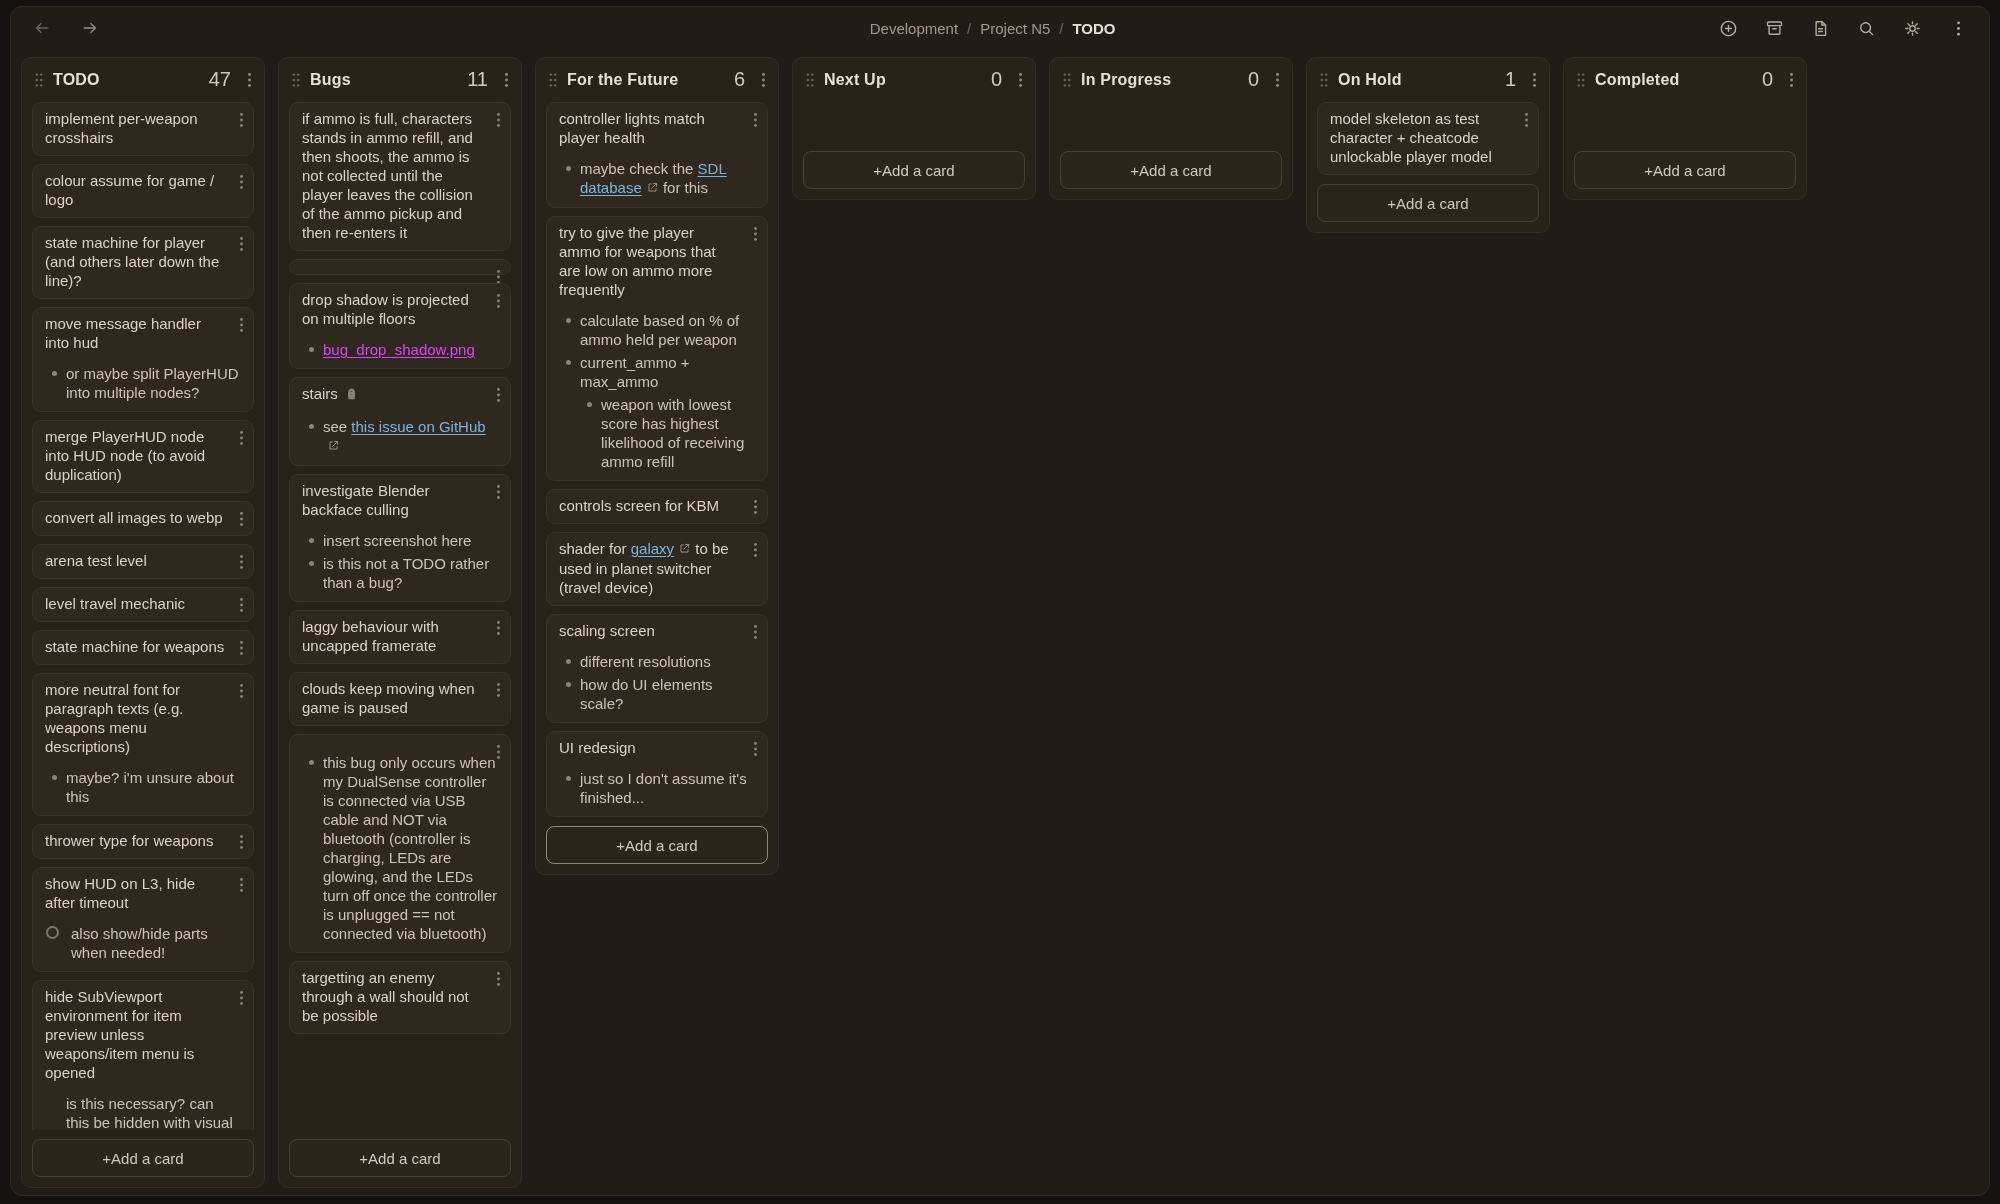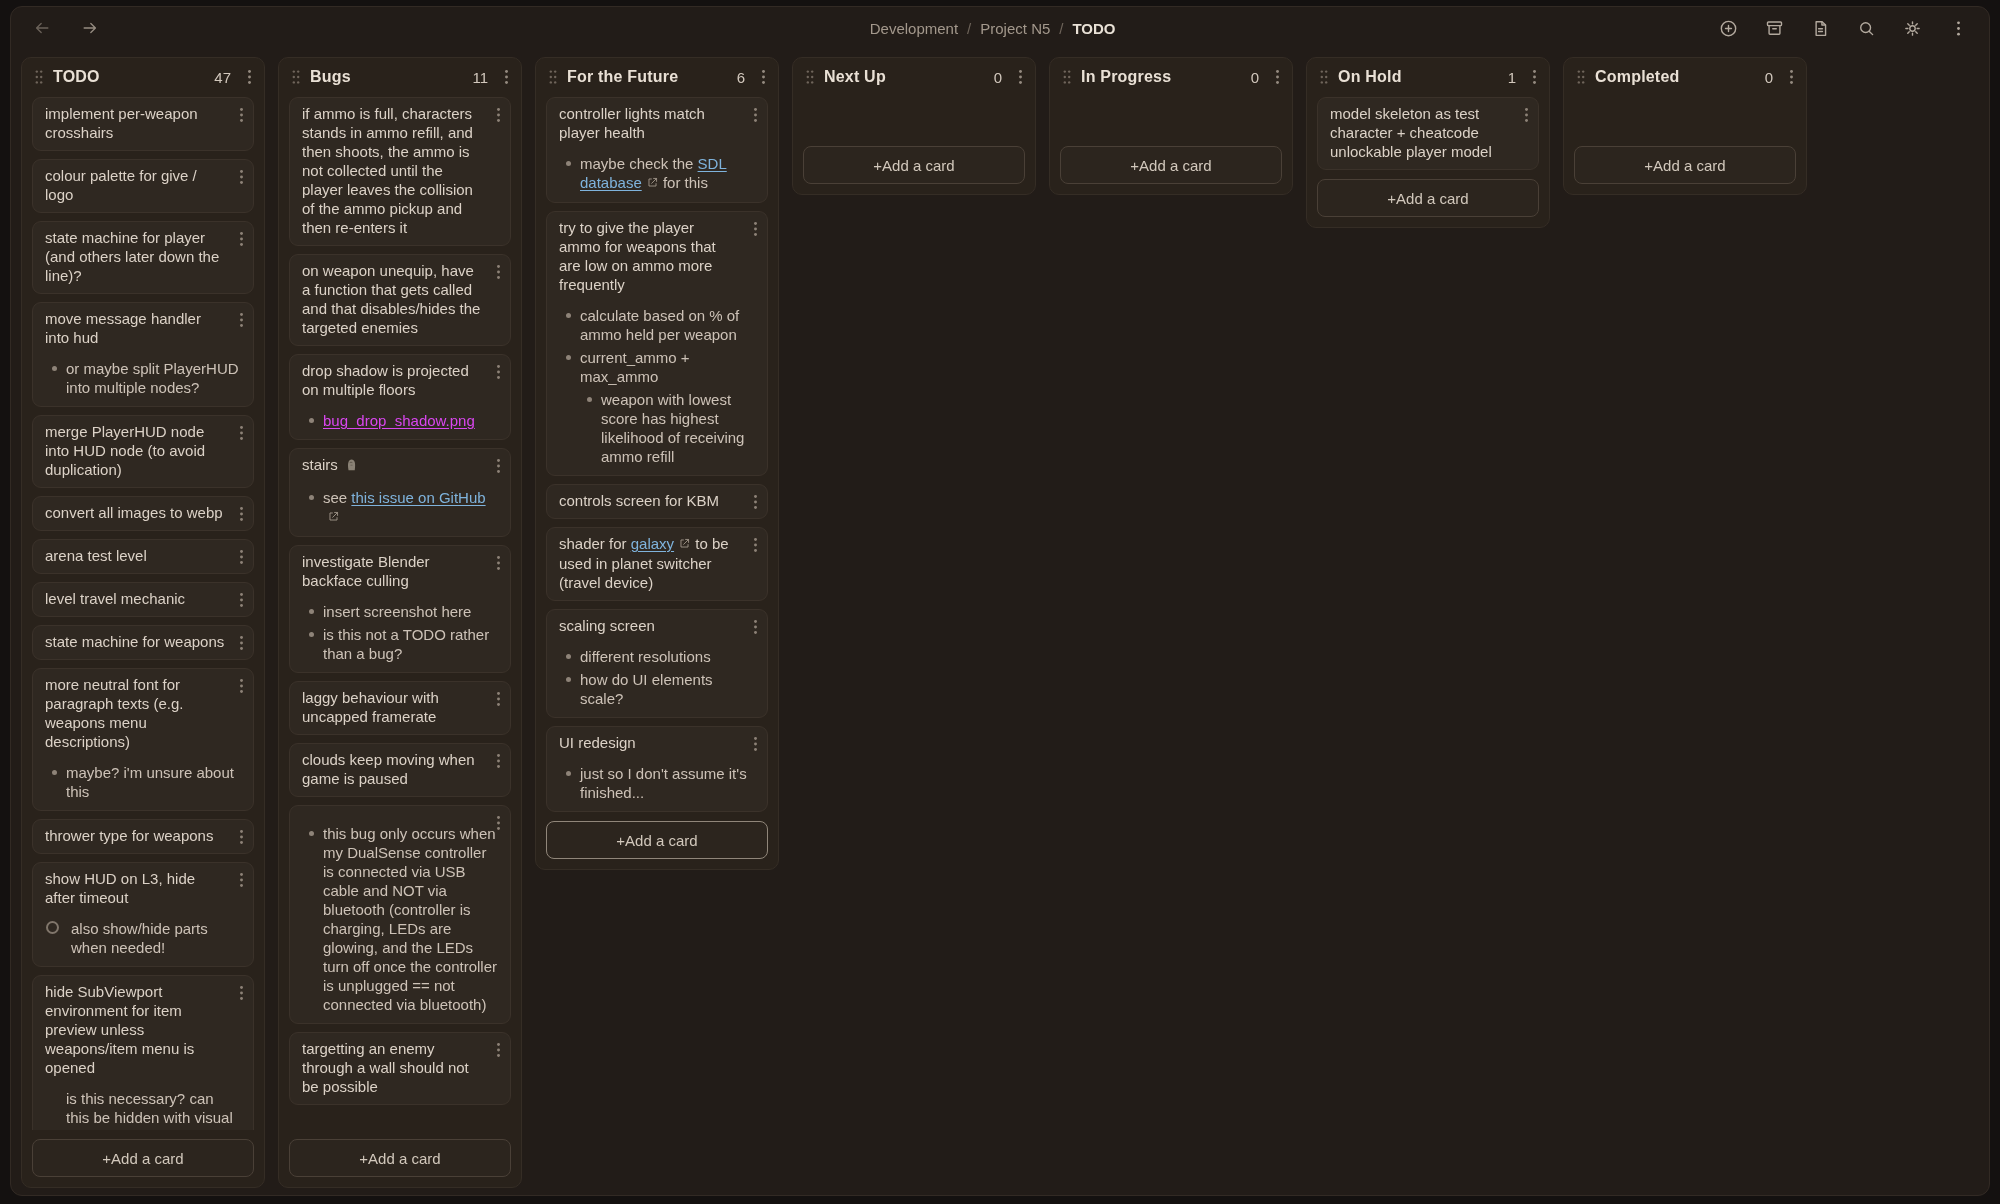--- a/index.html
+++ b/index.html
@@ -25,21 +25,21 @@
   .actions .icn{width:21px;height:21px;display:flex;align-items:center;justify-content:center;}
 
   
   .board{display:flex;align-items:flex-start;gap:13px;padding:8px 10px;}
   .column{width:244px;box-sizing:border-box;background:#29221b;border:1px solid #352d25;
           border-radius:10px;display:flex;flex-direction:column;flex:none;}
   .column.full{height:1131px;}
   .col-header{display:flex;align-items:center;gap:9px;padding:10px 12px 5px;flex:none;}
   .col-drag{color:#6f655b;display:flex;}
   .col-title{font-size:16px;font-weight:700;color:#e9e0d5;letter-spacing:.2px;}
-  .col-count{margin-left:auto;font-size:15px;color:#d2c8bd;}
+  .col-count{margin-left:auto;font-size:20px;color:#d2c8bd;}
   .col-kebab{margin-left:7px;color:#948a7f;display:flex;cursor:pointer;}
 
   .cards{padding:6px 10px 0;display:flex;flex-direction:column;gap:8px;overflow:hidden;}
   .column.full .cards{flex:1;}
   .spacer{height:46px;flex:none;}
 
   .card{position:relative;background:#2f2821;border:1px solid #3b322a;border-radius:9px;
         padding:6px 12px 8px;font-size:15px;line-height:19px;color:#dcd2c7;flex:none;cursor:pointer;}
   .card-kebab{position:absolute;top:9px;right:9px;color:#8d8277;display:flex;cursor:pointer;}
   .card-title{padding-right:16px;}
@@ -162,21 +162,21 @@
             <div class="card-title">implement per-weapon crosshairs</div>
           </article>
           <article class="card">
             <span class="card-kebab">
               <svg width="5" height="16" viewBox="0 0 5 16" fill="currentColor">
                 <circle cx="2.5" cy="2.5" r="1.45"></circle>
                 <circle cx="2.5" cy="8" r="1.45"></circle>
                 <circle cx="2.5" cy="13.5" r="1.45"></circle>
               </svg>
             </span>
-            <div class="card-title">colour palette for give / logo</div>
+            <div class="card-title">colour assume for game / logo</div>
           </article>
           <article class="card">
             <span class="card-kebab">
               <svg width="5" height="16" viewBox="0 0 5 16" fill="currentColor">
                 <circle cx="2.5" cy="2.5" r="1.45"></circle>
                 <circle cx="2.5" cy="8" r="1.45"></circle>
                 <circle cx="2.5" cy="13.5" r="1.45"></circle>
               </svg>
             </span>
             <div class="card-title">state machine for player (and others later down the line)?</div>
@@ -330,21 +330,20 @@
             <div class="card-title">if ammo is full, characters stands in ammo refill, and then shoots, the ammo is not collected until the player leaves the collision of the ammo pickup and then re-enters it</div>
           </article>
           <article class="card">
             <span class="card-kebab">
               <svg width="5" height="16" viewBox="0 0 5 16" fill="currentColor">
                 <circle cx="2.5" cy="2.5" r="1.45"></circle>
                 <circle cx="2.5" cy="8" r="1.45"></circle>
                 <circle cx="2.5" cy="13.5" r="1.45"></circle>
               </svg>
             </span>
-            <div class="card-title">on weapon unequip, have a function that gets called and that disables/hides the targeted enemies</div>
           </article>
           <article class="card">
             <span class="card-kebab">
               <svg width="5" height="16" viewBox="0 0 5 16" fill="currentColor">
                 <circle cx="2.5" cy="2.5" r="1.45"></circle>
                 <circle cx="2.5" cy="8" r="1.45"></circle>
                 <circle cx="2.5" cy="13.5" r="1.45"></circle>
               </svg>
             </span>
             <div class="card-title">drop shadow is projected on multiple floors</div>

